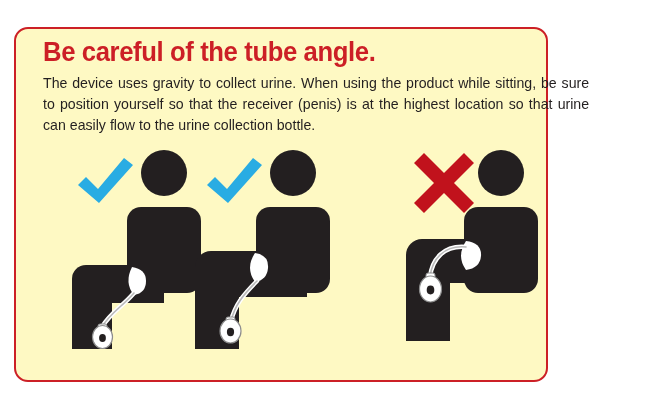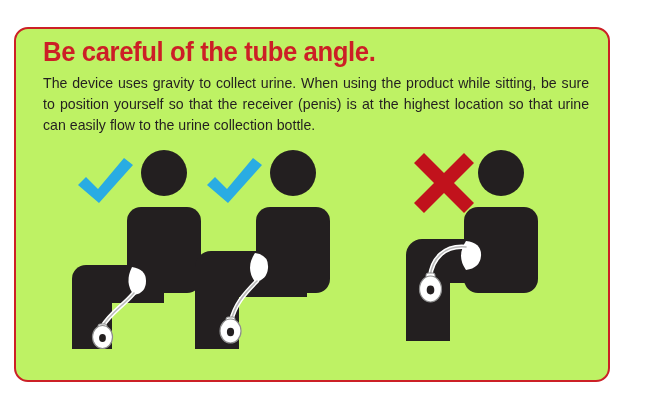--- a/index.html
+++ b/index.html
@@ -10,26 +10,26 @@
   body {
     width: 650px;
     height: 410px;
     font-family: "Liberation Sans", sans-serif;
     overflow: hidden;
   }
   #card {
     position: absolute;
     left: 14px;
     top: 27px;
-    width: 596px;
+    width: 534px;
     height: 355px;
     border: 2.5px solid #cc2026;
     border-radius: 14px;
     box-sizing: border-box;
-    background: #bef264;
+    background: #fef9c3;
   }
   #title {
     position: absolute;
     left: 27px;
     top: 8px;
     font-size: 27px;
     font-weight: bold;
     color: #cc1f26;
     letter-spacing: -0.4px;
     font-family: "Liberation Sans Narrow", "Liberation Sans", sans-serif;

